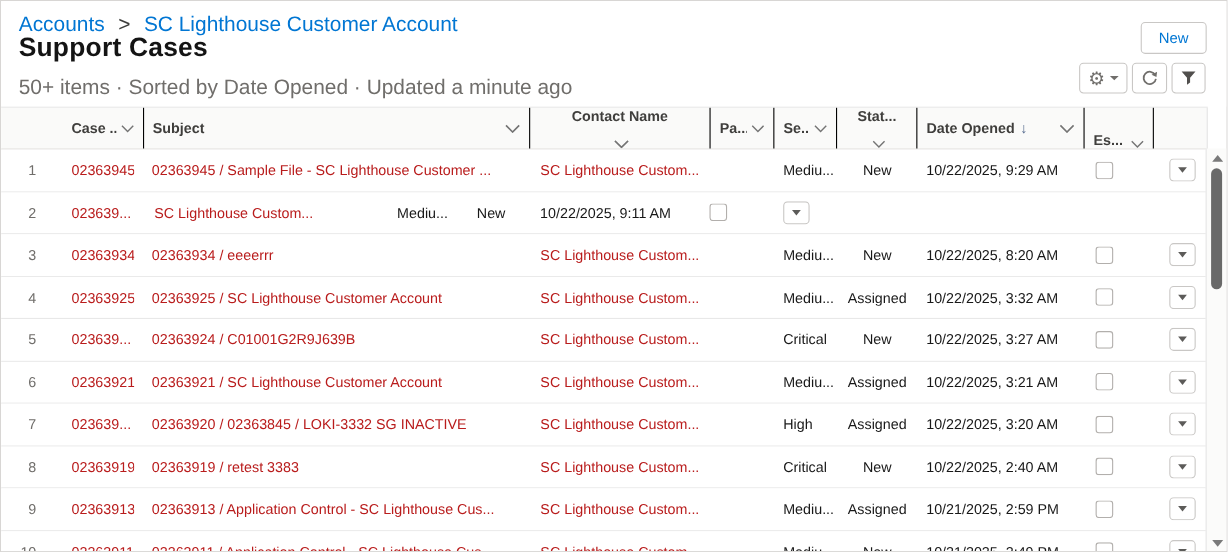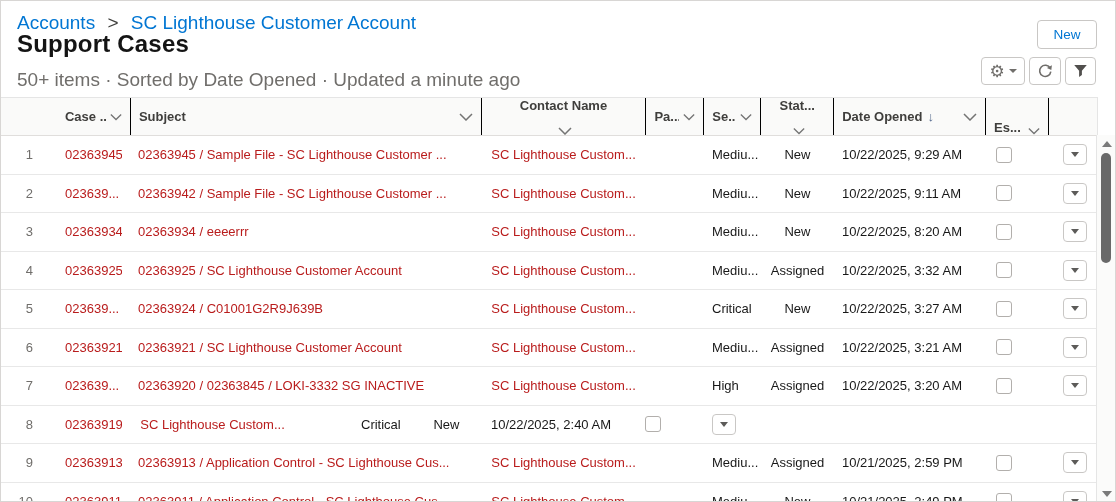--- a/index.html
+++ b/index.html
@@ -198,23 +198,20 @@
           <span class="caret"></span>
         </span>
       </div>
     </div>
 
     <div class="tr">
       <div class="td c-num">2</div>
       <div class="td c-case">
             <span class="lnk">023639...</span>
           </div>
-      <div class="td c-subject">
-            <span class="lnk">02363942 / Sample File - SC Lighthouse Customer ...</span>
-          </div>
       <div class="td c-contact">
             <span class="lnk">SC Lighthouse Custom...</span>
           </div>
       <div class="td c-pa"></div>
       <div class="td c-se">Mediu...</div>
       <div class="td c-stat">New</div>
       <div class="td c-date">10/22/2025, 9:11 AM</div>
       <div class="td c-es">
             <span class="cb"></span>
           </div>
@@ -347,20 +344,23 @@
         <span class="rowact">
           <span class="caret"></span>
         </span>
       </div>
     </div>
 
     <div class="tr">
       <div class="td c-num">8</div>
       <div class="td c-case">
             <span class="lnk">02363919</span>
+          </div>
+      <div class="td c-subject">
+            <span class="lnk">02363919 / retest 3383</span>
           </div>
       <div class="td c-contact">
             <span class="lnk">SC Lighthouse Custom...</span>
           </div>
       <div class="td c-pa"></div>
       <div class="td c-se">Critical</div>
       <div class="td c-stat">New</div>
       <div class="td c-date">10/22/2025, 2:40 AM</div>
       <div class="td c-es">
             <span class="cb"></span>

